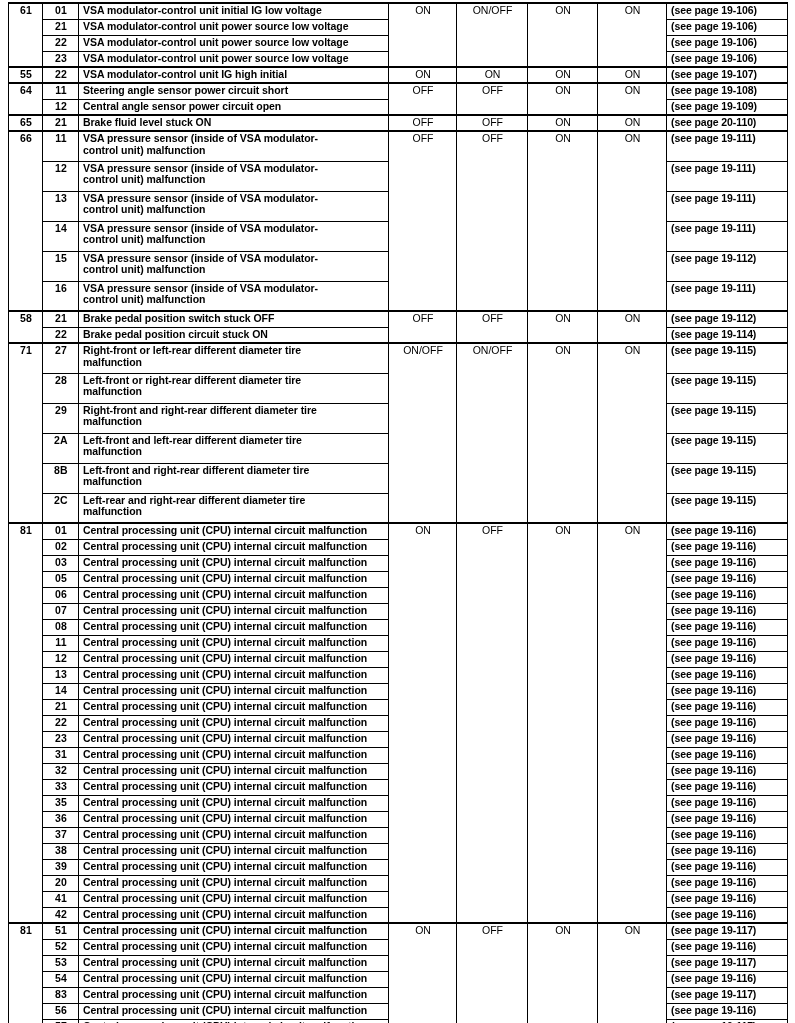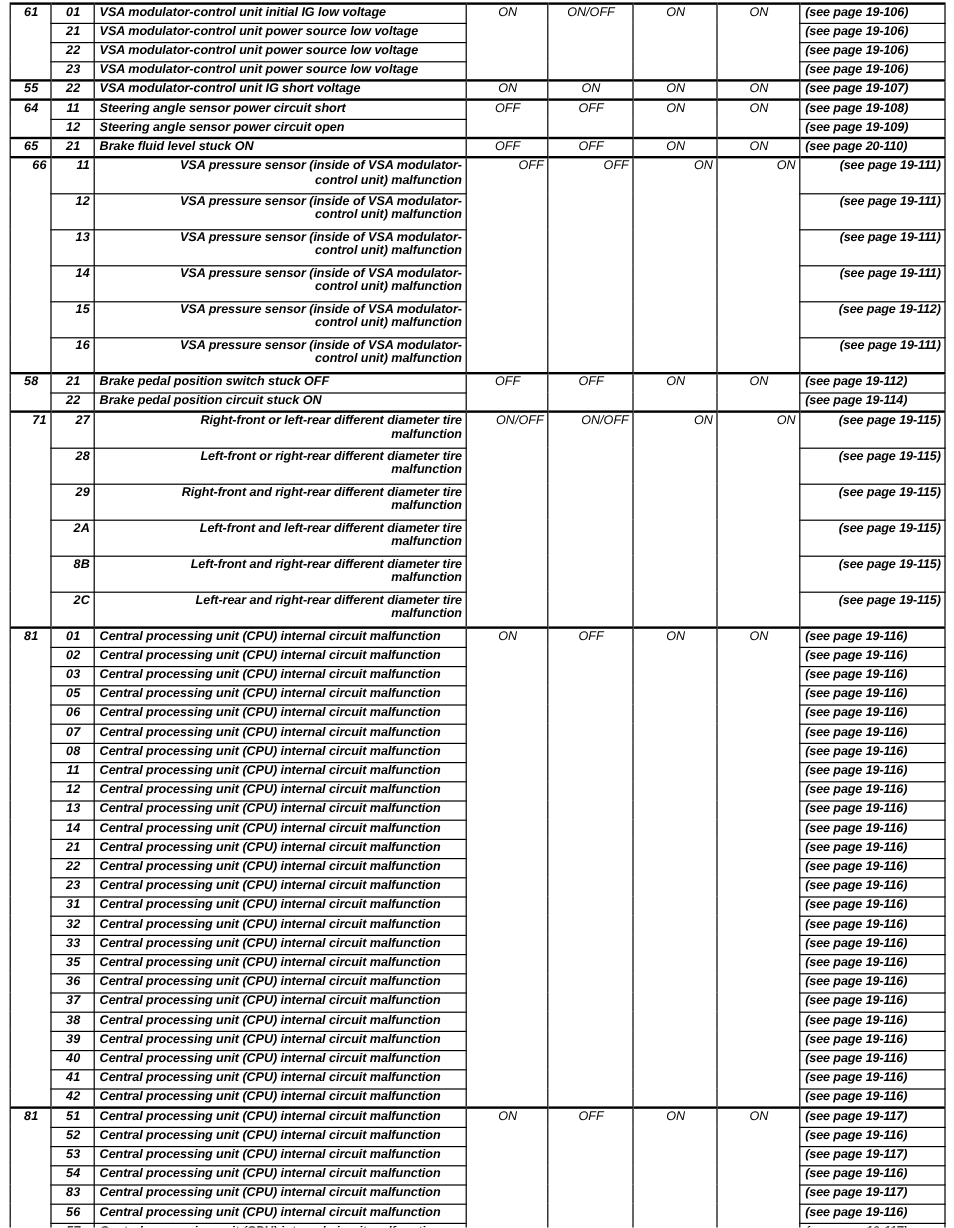--- a/index.html
+++ b/index.html
@@ -12,21 +12,20 @@
     height: 1023px;
     font-family: "Liberation Sans", sans-serif;
     color: #000000;
     overflow: hidden;
   }
   #sheet {
     position: relative;
     width: 696px;
     height: 1023px;
     padding: 2px 8px 13px 8px;
-    font-style: italic;
   }
   table.dtc {
     width: 779px;
     border-collapse: collapse;
     table-layout: fixed;
     font-size: 10.5px;
     line-height: 1.12;
   }
   table.dtc td {
     border: 1px solid #000000;
@@ -60,21 +59,21 @@
     font-weight: normal;
     margin-left: 48px;
   }
   td.ref {
     text-align: left;
     font-weight: bold;
     padding-left: 5px;
     letter-spacing: -0.1px;
   }
   tr.h1 td { height: 16px; }
-  tr.h2 td { height: 30px; text-align: right; }
+  tr.h2 td { height: 30px; }
 
   
   tr.group-start > td { border-top: 2px solid #000000; }
 
   
   td.span { vertical-align: top; }
 </style>
 </head>
 <body>
 
@@ -112,40 +111,40 @@
           <td class="ref">(see page 19-106)</td>
         </tr>
         <tr class="h1">
           <td class="sub-code">23</td>
           <td class="desc">VSA modulator-control unit power source low voltage</td>
           <td class="ref">(see page 19-106)</td>
         </tr>
         <tr class="h1 group-start">
           <td class="dtc-code">55</td>
           <td class="sub-code">22</td>
-          <td class="desc">VSA modulator-control unit IG short voltage</td>
+          <td class="desc">VSA modulator-control unit IG high initial</td>
           <td class="state">ON</td>
           <td class="state">ON</td>
           <td class="state">ON</td>
           <td class="state">ON</td>
           <td class="ref">(see page 19-107)</td>
         </tr>
         <tr class="h1 group-start">
           <td class="dtc-code span" rowspan="2">64</td>
           <td class="sub-code">11</td>
           <td class="desc">Steering angle sensor power circuit short</td>
           <td class="state span" rowspan="2">OFF</td>
           <td class="state span" rowspan="2">OFF</td>
           <td class="state span" rowspan="2">ON</td>
           <td class="state span" rowspan="2">ON</td>
           <td class="ref">(see page 19-108)</td>
         </tr>
         <tr class="h1">
           <td class="sub-code">12</td>
-          <td class="desc">Steering angle sensor power circuit open</td>
+          <td class="desc">Central angle sensor power circuit open</td>
           <td class="ref">(see page 19-109)</td>
         </tr>
         <tr class="h1 group-start">
           <td class="dtc-code">65</td>
           <td class="sub-code">21</td>
           <td class="desc">Brake fluid level stuck ON</td>
           <td class="state">OFF</td>
           <td class="state">OFF</td>
           <td class="state">ON</td>
           <td class="state">ON</td>
@@ -357,21 +356,21 @@
           <td class="sub-code">38</td>
           <td class="desc">Central processing unit (CPU) internal circuit malfunction</td>
           <td class="ref">(see page 19-116)</td>
         </tr>
         <tr class="h1">
           <td class="sub-code">39</td>
           <td class="desc">Central processing unit (CPU) internal circuit malfunction</td>
           <td class="ref">(see page 19-116)</td>
         </tr>
         <tr class="h1">
-          <td class="sub-code">40</td>
+          <td class="sub-code">20</td>
           <td class="desc">Central processing unit (CPU) internal circuit malfunction</td>
           <td class="ref">(see page 19-116)</td>
         </tr>
         <tr class="h1">
           <td class="sub-code">41</td>
           <td class="desc">Central processing unit (CPU) internal circuit malfunction</td>
           <td class="ref">(see page 19-116)</td>
         </tr>
         <tr class="h1">
           <td class="sub-code">42</td>

